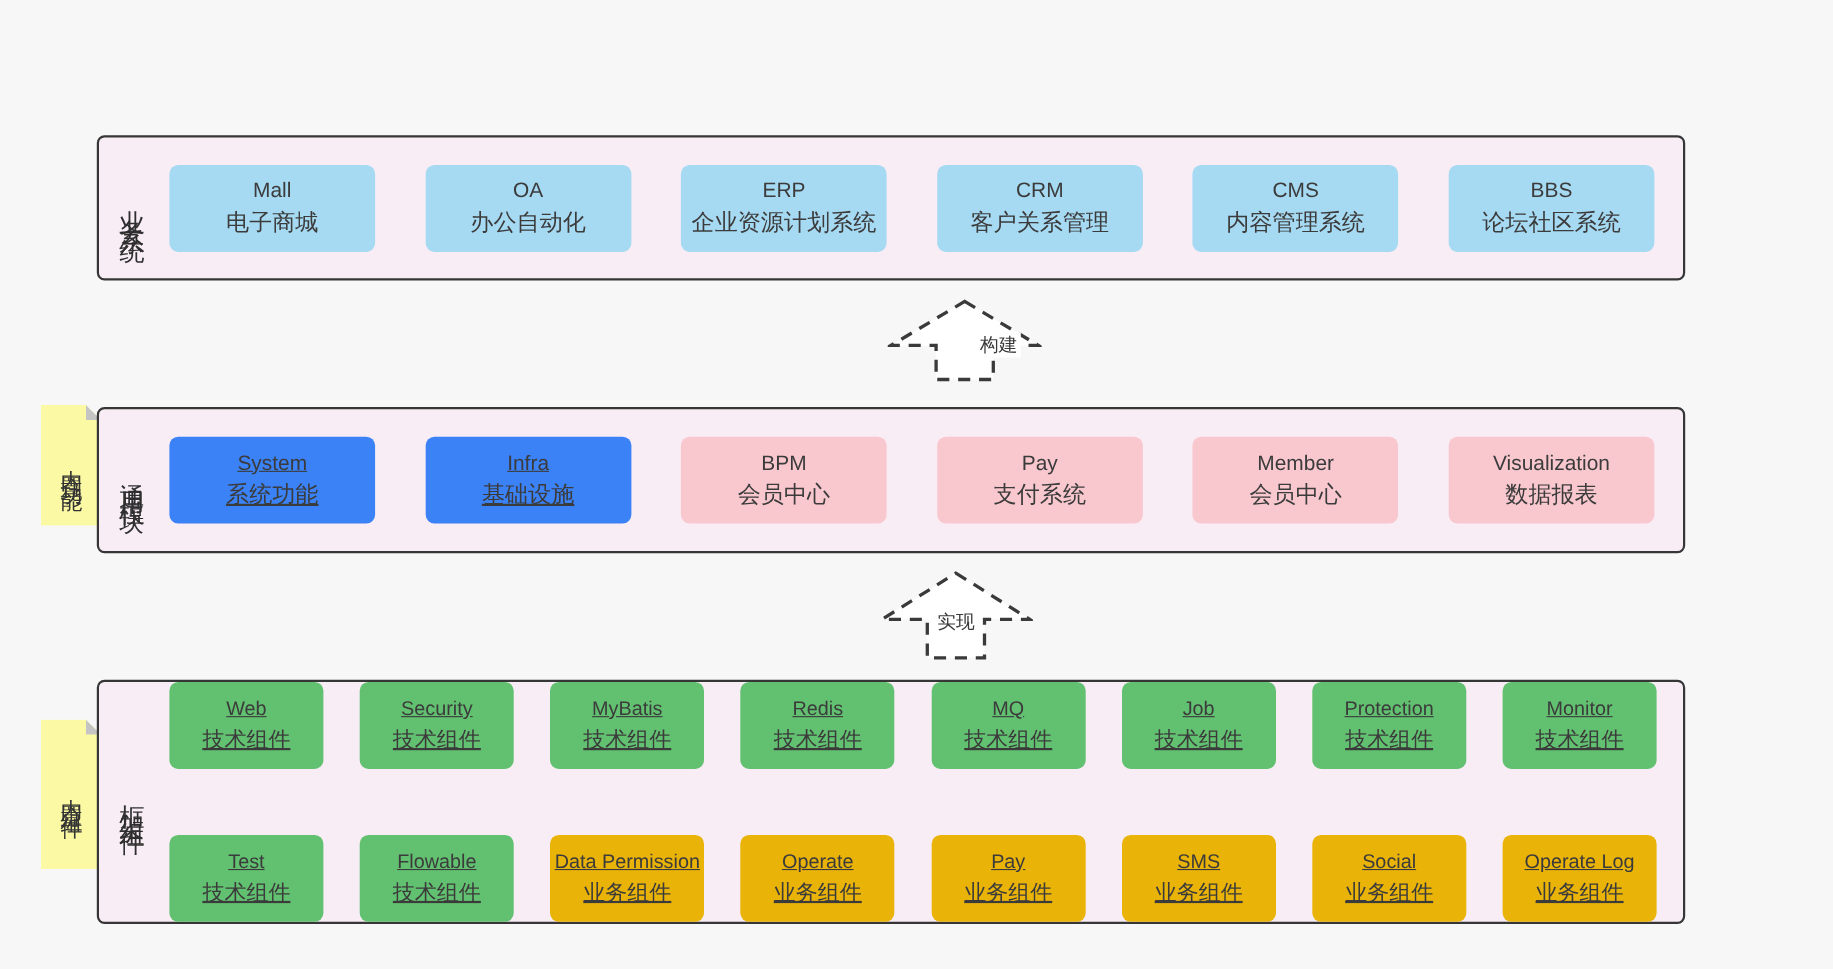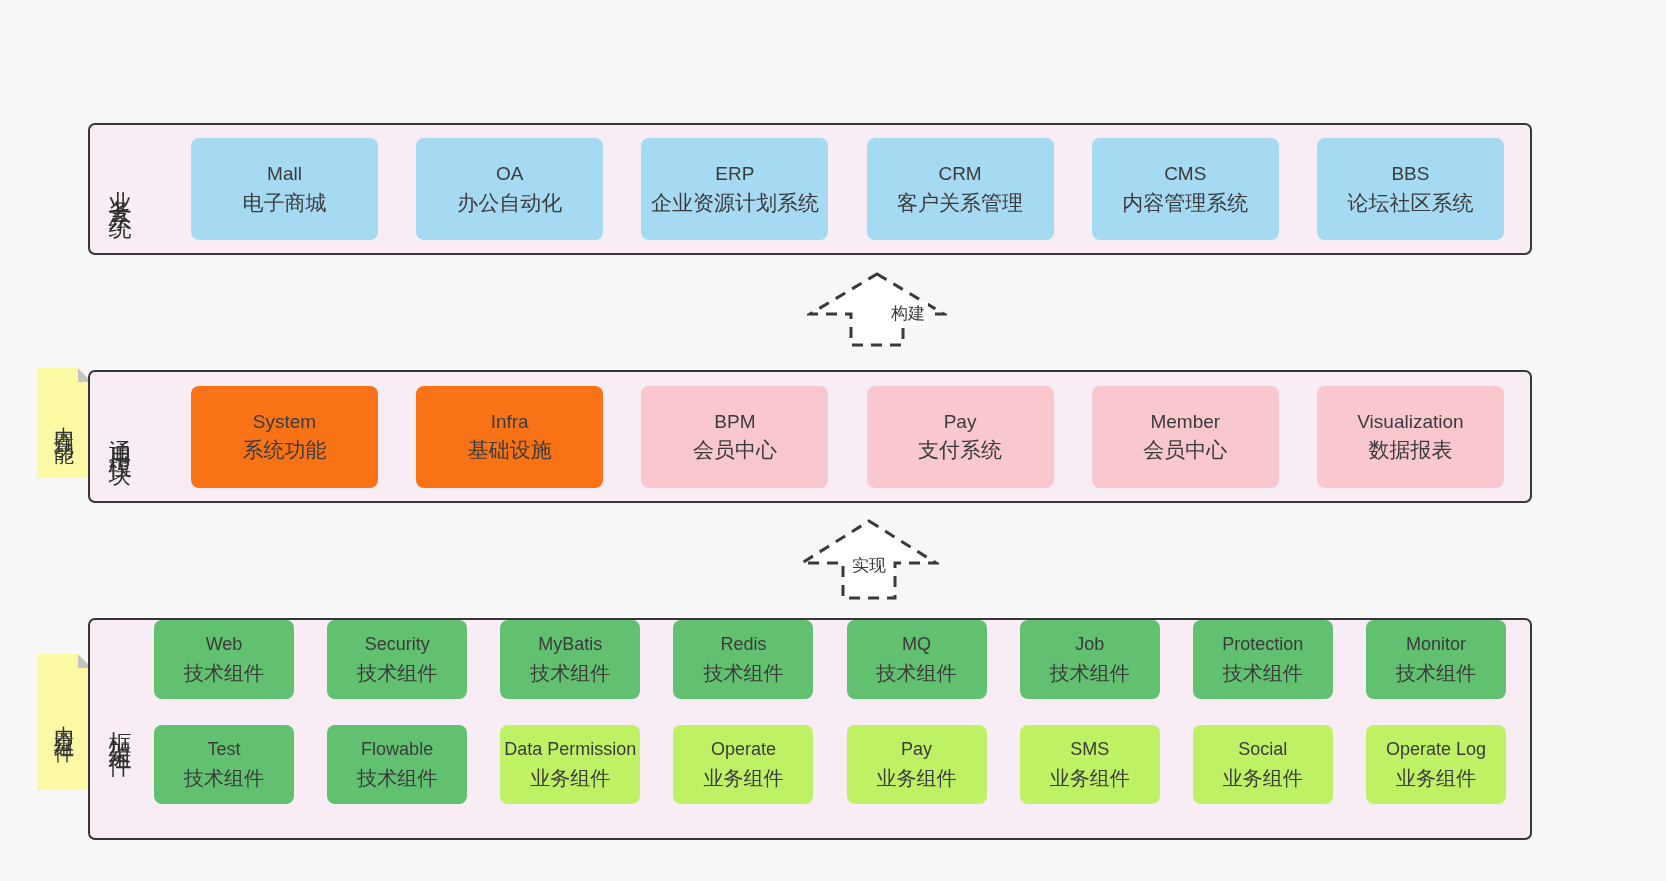--- a/index.html
+++ b/index.html
@@ -31,42 +31,42 @@
     writing-mode:vertical-rl;text-orientation:upright;
     letter-spacing:8px;line-height:1;
     padding-left:4px;
   }
 
   .boxes{
     flex:1;display:flex;align-items:center;justify-content:space-between;
     padding:0 26px 0 8px;
   }
   .grid{
-    flex:1;display:flex;flex-direction:column;justify-content:flex-start;
-    gap:26px;padding:0 24px 0 8px;
+    flex:1;display:flex;flex-direction:column;justify-content:space-between;
+    gap:26px;padding:0 24px 0 8px;text-decoration:underline;
   }
   .grid .row{display:flex;justify-content:space-between;}
 
   .box{
     border-radius:8px;
     display:flex;flex-direction:column;align-items:center;justify-content:center;
     text-align:center;line-height:1.35;
   }
-  .box-lg{width:187px;height:102px;margin-left:37px;}
+  .box-lg{width:187px;height:79px;}
   .box-sm{width:140px;height:79px;}
   .box .en{font-size:19px;}
   .box .zh{font-size:21px;margin-top:2px;}
   .box-sm .en{font-size:18px;}
   .box-sm .zh{font-size:20px;margin-top:4px;}
 
   .blue{background:#a6d9f2;}
-  .red{background:#f97316;}
+  .red{background:#3b82f6;text-decoration:underline;}
   .pink{background:#f9c8cf;}
   .green{background:#62c170;}
-  .green-light{background:#bef264;}
+  .green-light{background:#eab308;}
 
   
   .sticky{
     position:absolute;left:37px;width:55px;
     background:#fbf9a3;
     z-index:0;
     display:flex;align-items:center;justify-content:center;
     clip-path:polygon(0 0,calc(100% - 14px) 0,100% 14px,100% 100%,0 100%);
   }
   .sticky::before{

